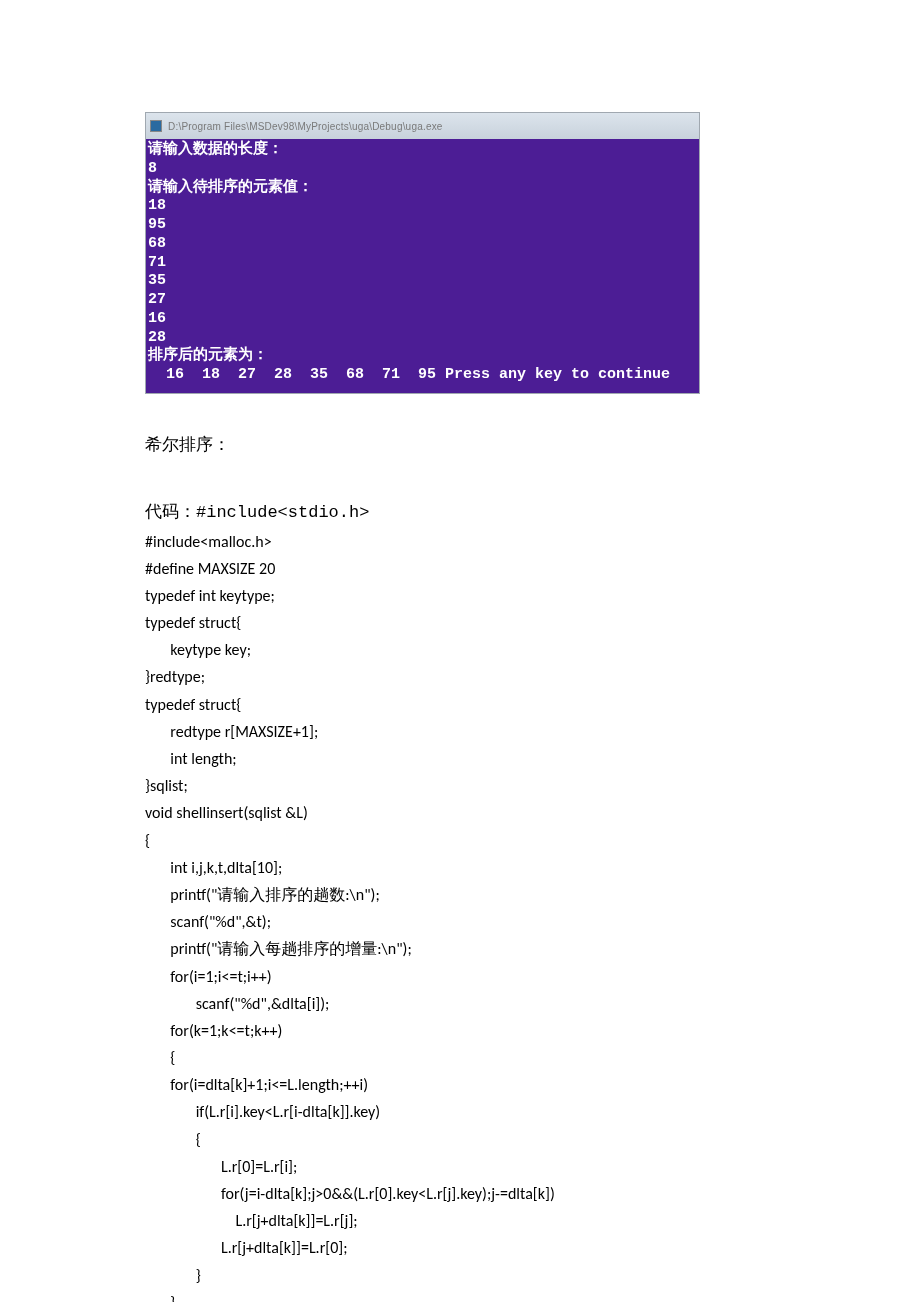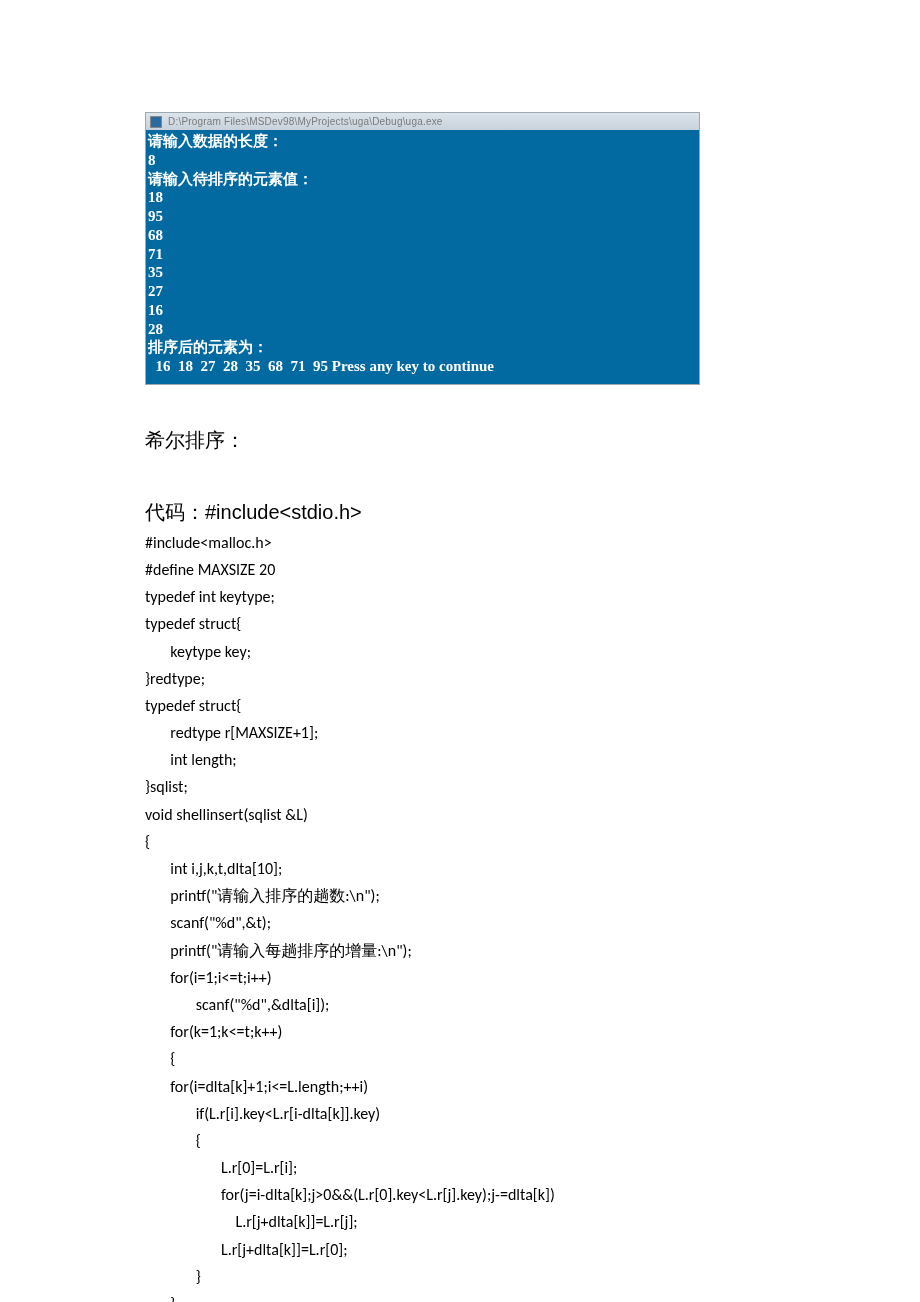--- a/index.html
+++ b/index.html
@@ -8,55 +8,55 @@
     font-family: "Microsoft YaHei", Arial, sans-serif;
     width: 920px;
     padding: 112px 145px 60px 145px;
   }
   .console-window {
     width: 555px;
     margin-bottom: 18px;
   }
   .titlebar {
     background: linear-gradient(#dce4ec, #c8d2dc);
-    height: 18px;
+    height: 27px;
     display: flex;
     align-items: center;
     padding-left: 4px;
     border: 1px solid #a0a8b0;
     border-bottom: none;
   }
   .titlebar-icon {
     width: 12px;
     height: 12px;
     background: #2a6aa0;
     margin-right: 6px;
     border: 1px solid #888;
   }
   .titlebar-text {
     font-size: 10px;
     color: #7a7a7a;
     font-family: Arial, sans-serif;
     letter-spacing: 0.2px;
   }
   .console-body {
-    background: #0369a1;
+    background: #4c1d95;
     color: #ffffff;
-    font-family: Liberation Serif, serif;
+    font-family: Liberation Mono, monospace;
     font-size: 15px;
     line-height: 1.25;
     padding: 2px 2px 8px 2px;
     white-space: pre;
     border: 1px solid #a0a8b0;
     border-top: none;
     font-weight: bold;
   }
   .doc-text {
-    font-family: Liberation Sans, sans-serif;
-    font-size: 20px;
+    font-family: Liberation Mono, monospace;
+    font-size: 17px;
     line-height: 1.7;
     color: #000;
     margin-top: 38px;
   }
   .code-block {
     font-family: Calibri, Arial, sans-serif;
     font-size: 16px;
     line-height: 1.7;
     color: #000;
     white-space: pre;

